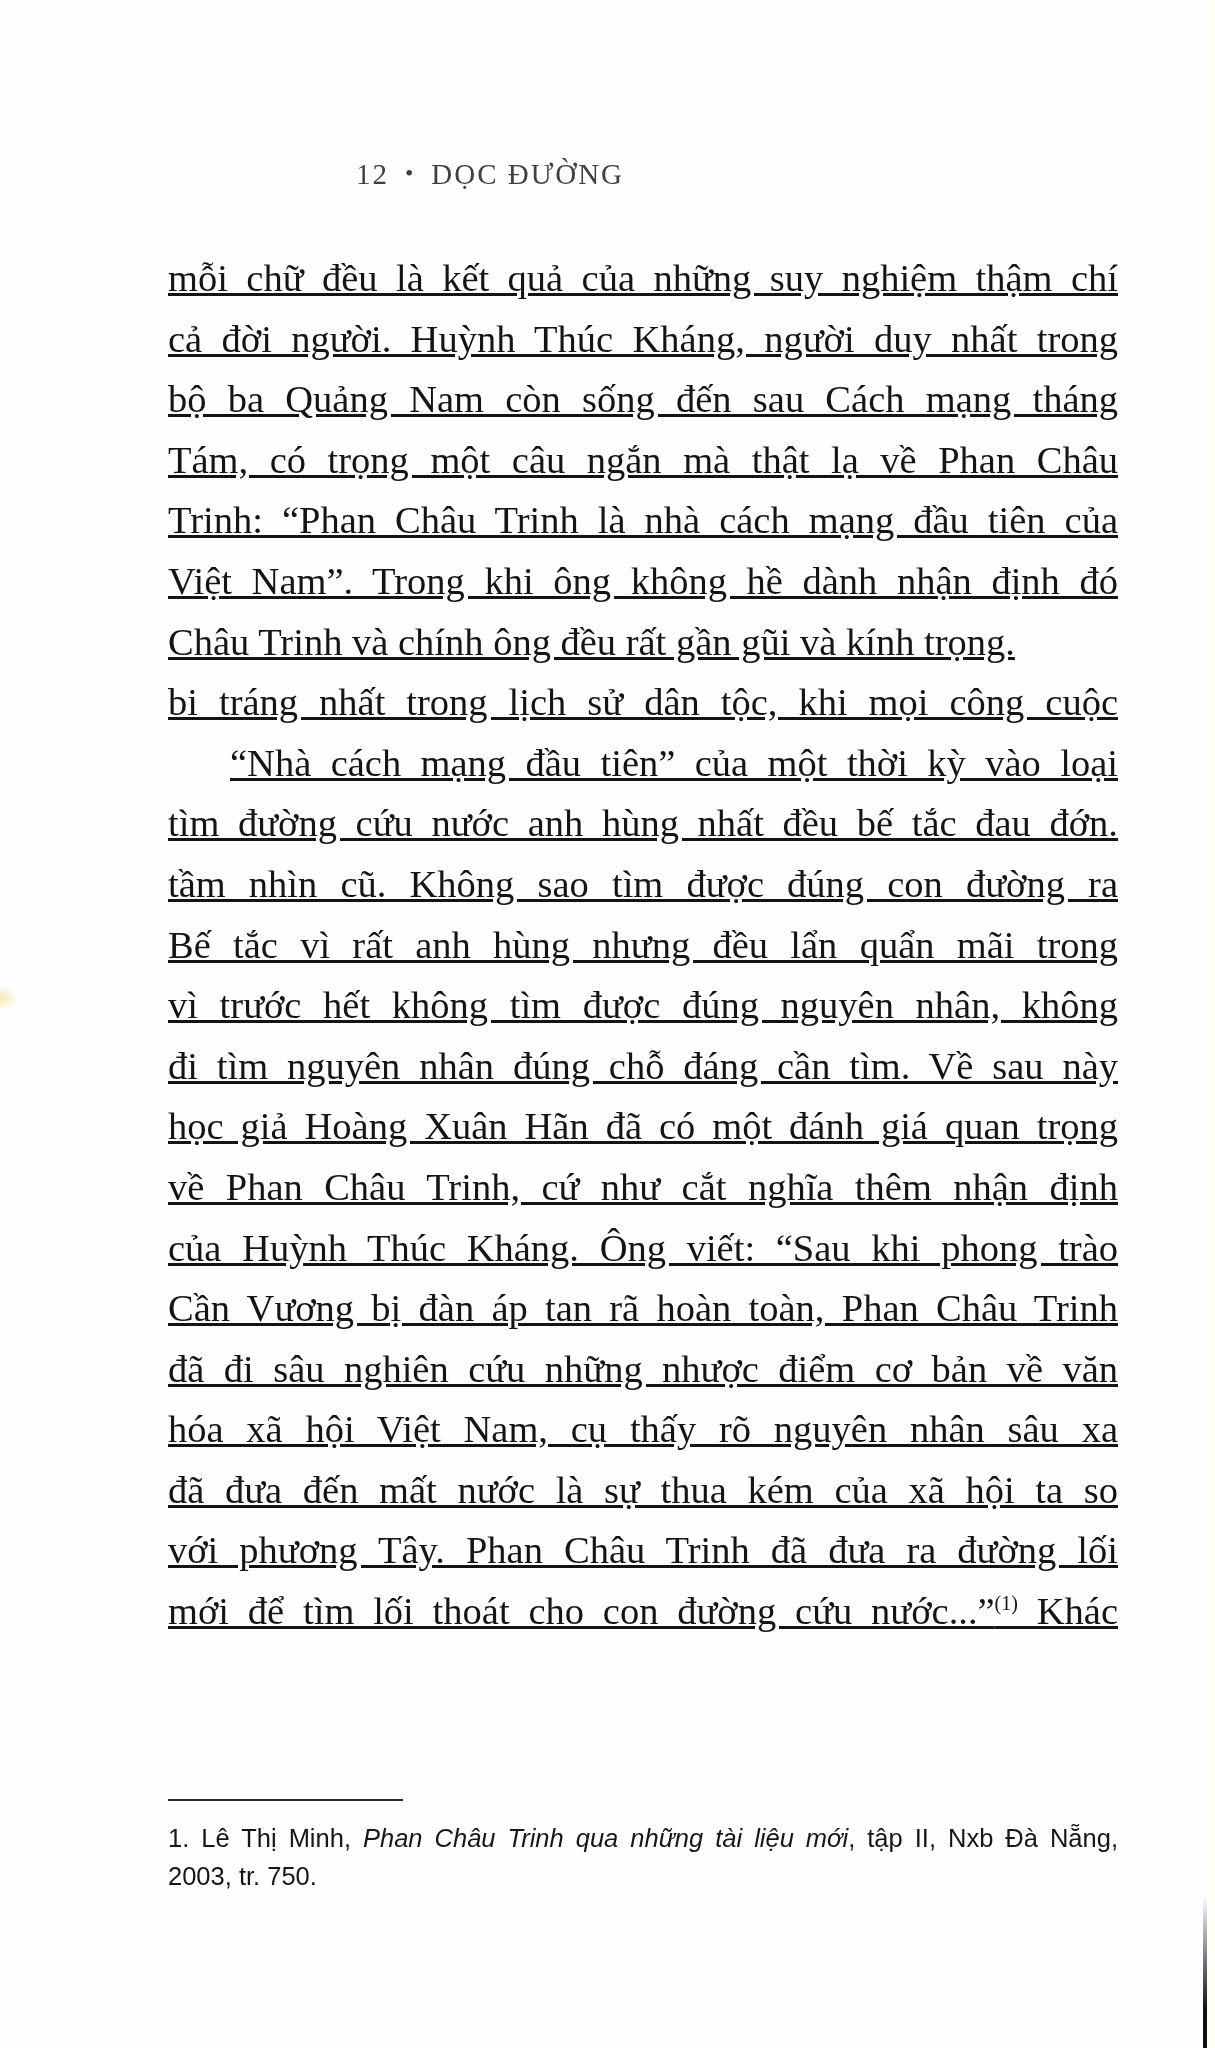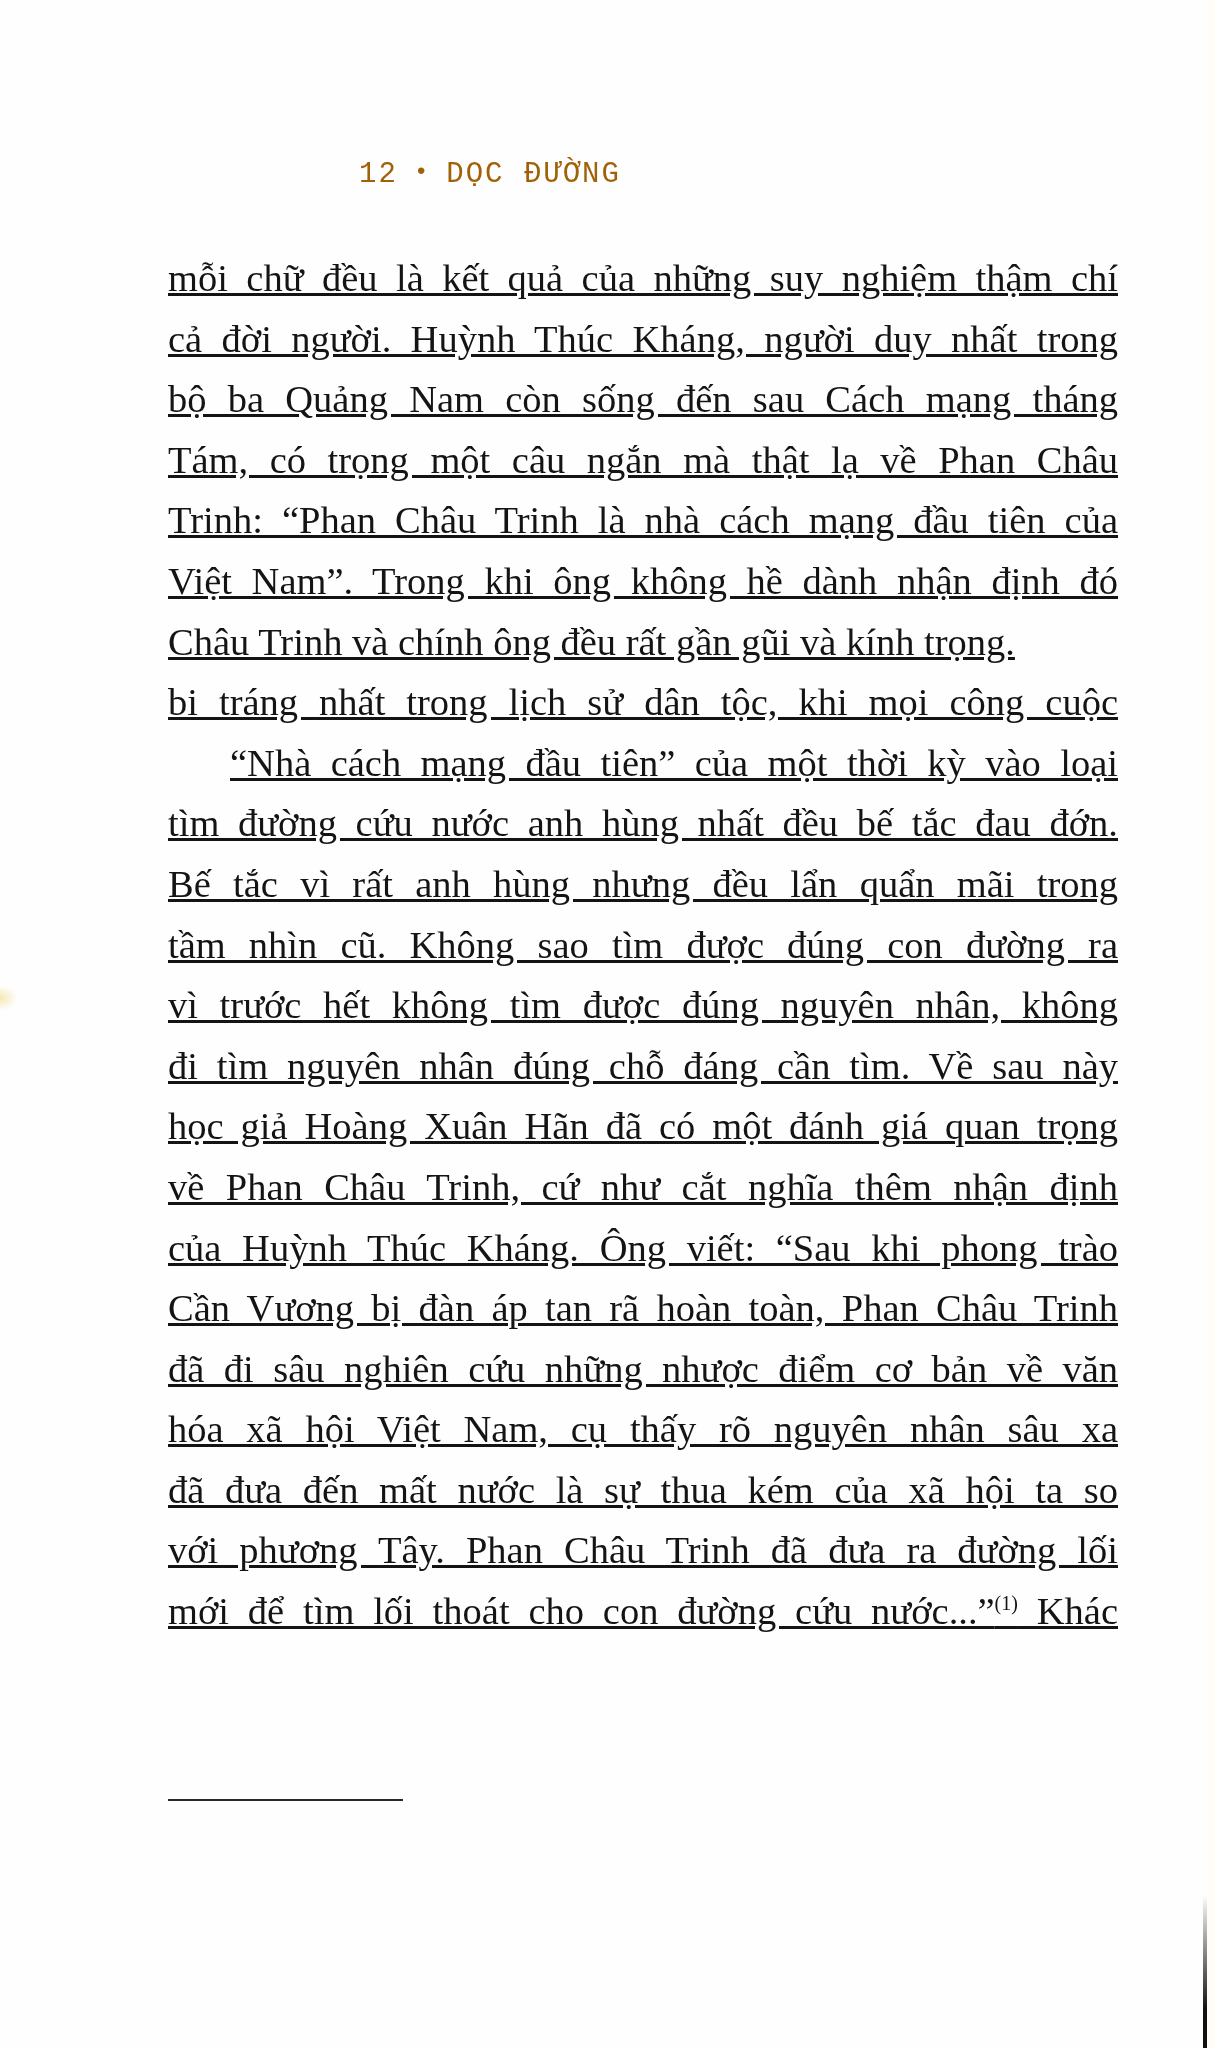--- a/index.html
+++ b/index.html
@@ -20,24 +20,24 @@
       width: 1215px;
       height: 2048px;
       background: #fefefe;
     }
     .running-head {
       position: absolute;
       top: 158px;
       left: 0;
       width: 980px;
       text-align: center;
-      font-family: Liberation Mono, monospace;
+      font-family: Liberation Serif, serif;
       font-size: 29px;
       letter-spacing: 2px;
-      color: #a16207;
+      color: #404040;
     }
     .running-head .dot {
       display: inline-block;
       margin: 0 16px;
       font-size: 24px;
       position: relative;
       top: -3px;
     }
     .body-text {
       position: absolute;
@@ -136,32 +136,36 @@
     <span class="line">mỗi chữ đều là kết quả của những suy nghiệm thậm chí</span>
     <span class="line">cả đời người. Huỳnh Thúc Kháng, người duy nhất trong</span>
     <span class="line">bộ ba Quảng Nam còn sống đến sau Cách mạng tháng</span>
     <span class="line">Tám, có trọng một câu ngắn mà thật lạ về Phan Châu</span>
     <span class="line">Trinh: “Phan Châu Trinh là nhà cách mạng đầu tiên của</span>
     <span class="line">Việt Nam”. Trong khi ông không hề dành nhận định đó</span>
     <span class="line last">Châu Trinh và chính ông đều rất gần gũi và kính trọng.</span>
     <span class="line">bi tráng nhất trong lịch sử dân tộc, khi mọi công cuộc</span>
     <span class="line indent">“Nhà cách mạng đầu tiên” của một thời kỳ vào loại</span>
     <span class="line">tìm đường cứu nước anh hùng nhất đều bế tắc đau đớn.</span>
+    <span class="line">tầm nhìn cũ. Không sao tìm được đúng con đường ra</span>
     <span class="line">Bế tắc vì rất anh hùng nhưng đều lẩn quẩn mãi trong</span>
-    <span class="line">tầm nhìn cũ. Không sao tìm được đúng con đường ra</span>
     <span class="line">vì trước hết không tìm được đúng nguyên nhân, không</span>
     <span class="line">đi tìm nguyên nhân đúng chỗ đáng cần tìm. Về sau này</span>
     <span class="line">học giả Hoàng Xuân Hãn đã có một đánh giá quan trọng</span>
     <span class="line">về Phan Châu Trinh, cứ như cắt nghĩa thêm nhận định</span>
     <span class="line">của Huỳnh Thúc Kháng. Ông viết: “Sau khi phong trào</span>
     <span class="line">Cần Vương bị đàn áp tan rã hoàn toàn, Phan Châu Trinh</span>
     <span class="line">đã đi sâu nghiên cứu những nhược điểm cơ bản về văn</span>
     <span class="line">hóa xã hội Việt Nam, cụ thấy rõ nguyên nhân sâu xa</span>
     <span class="line">đã đưa đến mất nước là sự thua kém của xã hội ta so</span>
     <span class="line">với phương Tây. Phan Châu Trinh đã đưa ra đường lối</span>
     <span class="line"><span>mới để tìm lối thoát cho con đường cứu nước...”</span><sup class="fnref">(1)</sup><span> Khác</span></span>
   </div>
 
   <div class="footnote-rule"></div>
 
+  <div class="footnotes">
+    <span class="fn-line first"><span>1. </span><span>Lê Thị Minh, </span><i>Phan Châu Trinh qua những tài liệu mới</i><span>, tập II, Nxb Đà Nẵng,</span></span>
+    <span class="fn-line">2003, tr. 750.</span>
+  </div>
 
   <div class="edge-mark"></div>
 </div>
 
 </body></html>

